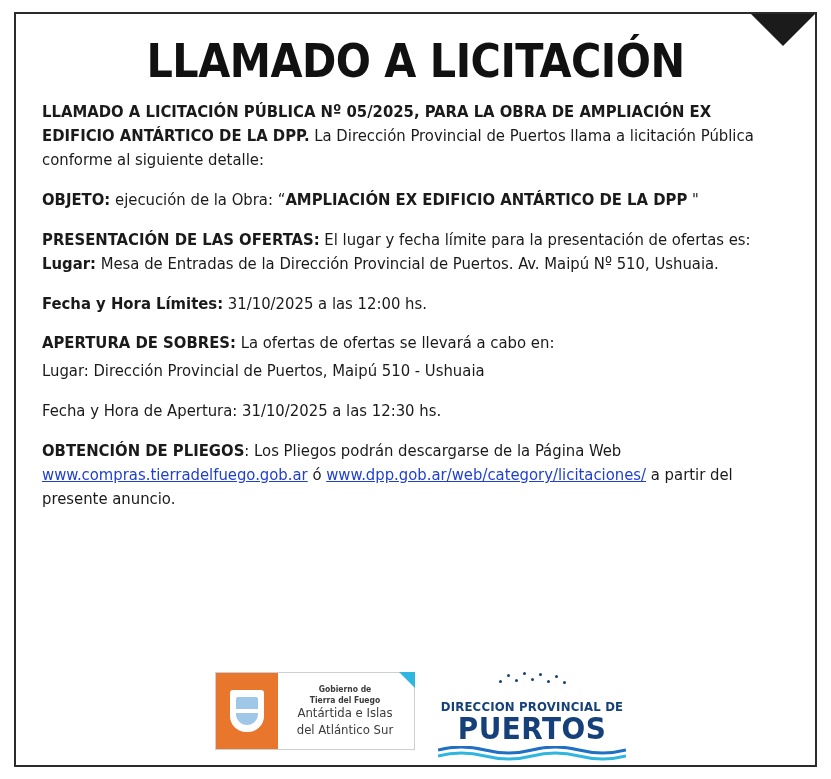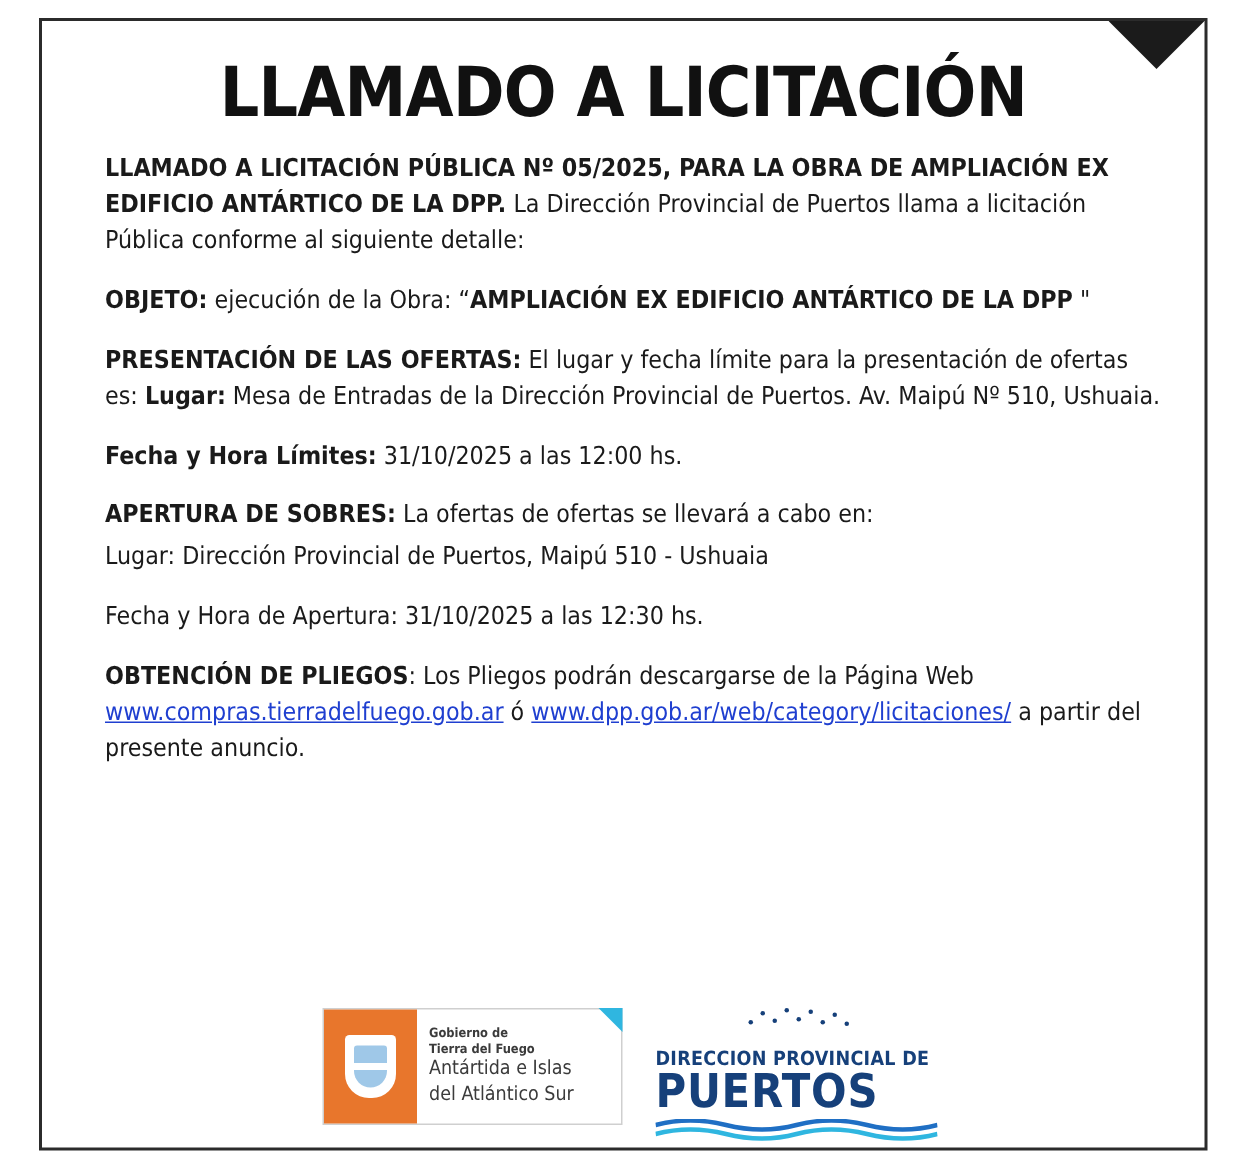--- a/index.html
+++ b/index.html
@@ -12,21 +12,21 @@
     height: 779px;
     font-family: "DejaVu Sans Condensed", "Liberation Sans Narrow", "Liberation Sans", sans-serif;
     color: #111111;
     overflow: hidden;
   }
   .page {
     position: relative;
     width: 831px;
     height: 779px;
     box-sizing: border-box;
-    padding: 12px 26px;
+    padding: 12px 14px;
     background: #ffffff;
   }
   .sheet {
     position: relative;
     width: 100%;
     height: 100%;
     box-sizing: border-box;
     border: 2px solid #2b2b2b;
     background: #ffffff;
     padding: 18px 26px 0 26px;
@@ -67,21 +67,21 @@
     font-weight: bold;
     letter-spacing: -0.5px;
     color: #111111;
   }
   .body-block {
     font-size: 16.5px;
     line-height: 1.45;
     color: #1a1a1a;
   }
   .para {
-    margin: 0 0 16px 16px;
+    margin: 0 0 16px 0;
   }
   .para.tight {
     margin-bottom: 4px;
   }
   .lead {
     font-weight: bold;
   }
   b, .b {
     font-weight: bold;
   }
@@ -93,20 +93,21 @@
   .footer {
     position: absolute;
     left: 11px;
     right: 0;
     bottom: 6px;
     height: 96px;
     display: flex;
     align-items: center;
     justify-content: center;
     gap: 22px;
+    text-align: center;
   }
   .logo-gob {
     display: flex;
     align-items: stretch;
     height: 76px;
     border: 1px solid #cfcfcf;
     background: #ffffff;
   }
   .logo-gob .orange-bar {
     width: 62px;

